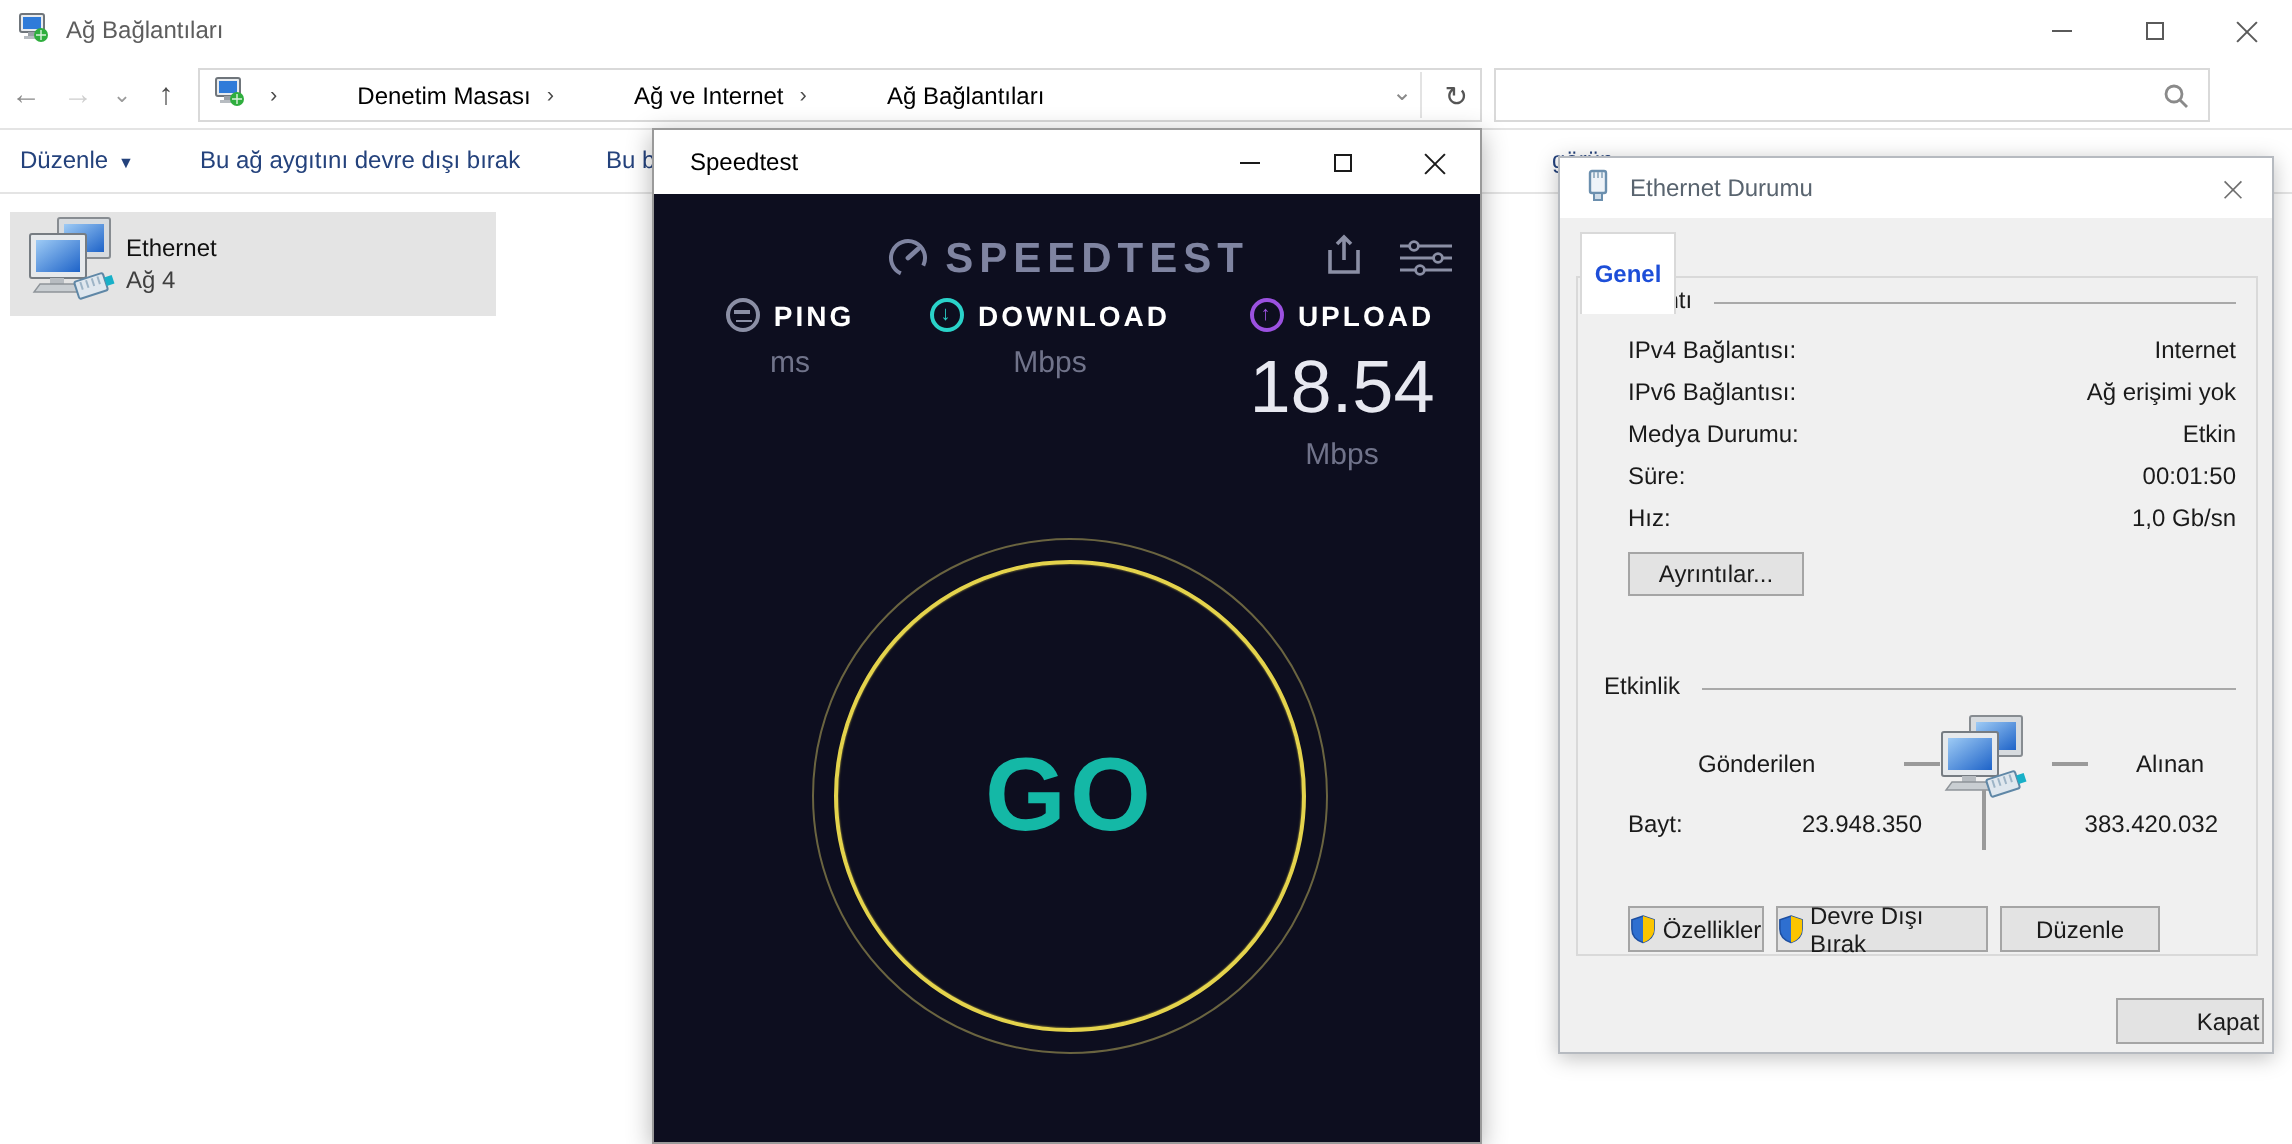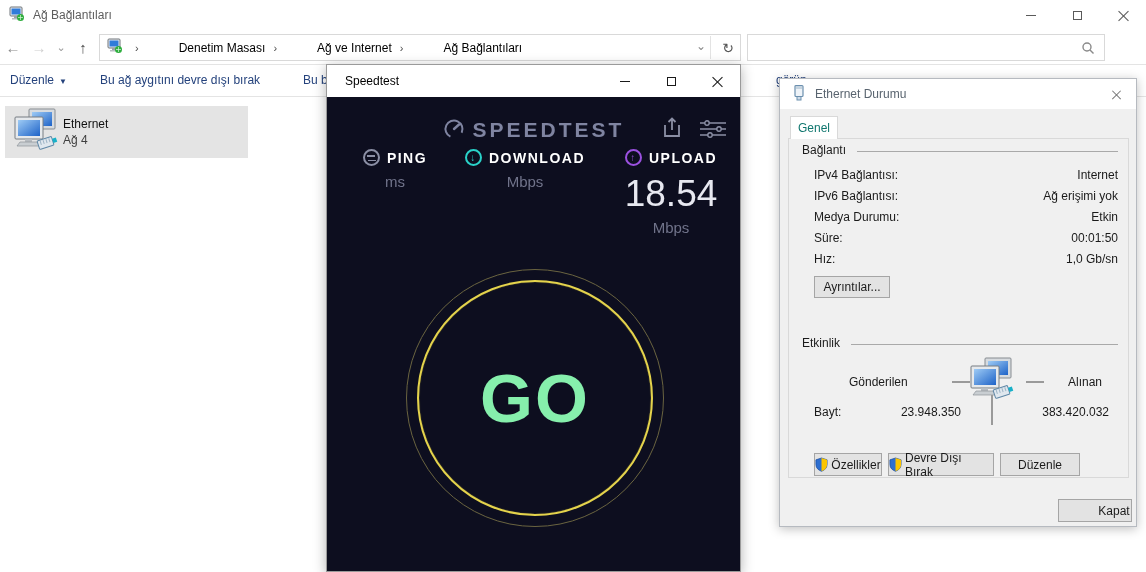--- a/index.html
+++ b/index.html
@@ -73,40 +73,40 @@
   .m-circle.teal { border-color:#2ad2c9; color:#2ad2c9; }
   .m-circle.purple { border-color:#9b51e0; color:#9b51e0; }
   .ping-glyph { position:relative; width:9px; height:7px; }
   .ping-glyph::before,.ping-glyph::after { content:""; position:absolute; height:1.5px; background:#8b8fa5; }
   .ping-glyph::before { top:1px; left:0; width:8px; }
   .ping-glyph::after { bottom:0; left:1px; width:8px; }
   .m-value { margin-top:9px; font-size:37px; font-weight:300; color:#e7e8f0; letter-spacing:0; line-height:1; }
   .m-unit { margin-top:7px; font-size:15px; color:#70738a; }
   .go-outer { position:absolute; left:79px; top:172px; width:258px; height:258px; border:1px solid #6a6440; border-radius:50%; }
   .go-inner { position:absolute; left:10px; top:10px; width:236px; height:236px; border:2px solid #e4d34c; border-radius:50%; display:flex; align-items:center; justify-content:center; box-shadow:inset 0 0 1px #bfae3c; }
-  .go-text { color:#86efac; font-size:68px; font-weight:600; letter-spacing:2px; }
+  .go-text { color:#14b8a6; font-size:52px; font-weight:600; letter-spacing:2px; }
 
   
   .dlg { position:absolute; left:779px; top:78px; width:358px; height:449px; background:#f0f0f0; border:1px solid #b6bac0; z-index:10; box-shadow:0 2px 10px rgba(0,0,0,.25); }
   .dlg-titlebar { position:absolute; top:0; left:0; right:0; height:30px; background:#fff; display:flex; align-items:center; }
   .dlg-titlebar .ico { margin:0 9px 0 12px; }
   .dlg-title { color:#59646f; }
   .dlg-close { position:absolute; right:0; top:0; width:40px; height:30px; display:flex; align-items:center; justify-content:center; }
   .dlg-close .glyph-close { transform:scale(.85); }
   .dlg-close .glyph-close::before,.dlg-close .glyph-close::after { background:#6e6e6e; }
-  .tab { position:absolute; left:10px; top:37px; width:48px; height:23px; background:#fff; border:1px solid #d9d9d9; border-bottom:none; z-index:2; display:flex; align-items:center; justify-content:center; color:#0f766e; }
+  .tab { position:absolute; left:10px; top:37px; width:48px; height:41px; background:#fff; border:1px solid #d9d9d9; border-bottom:none; z-index:2; display:flex; align-items:center; justify-content:center; color:#1d4ed8;font-weight:bold; }
   .panel { position:absolute; left:8px; top:59px; width:341px; height:340px; border:1px solid #d9d9d9; background:#f0f0f0; }
   .grp-head { position:absolute; left:13px; color:#1b1b1b; }
   .grp-line { position:absolute; height:1px; background:#a9a9a9; right:10px; }
   .rows { position:absolute; left:0; top:26px; right:0; }
   .row { position:relative; height:21px; }
   .row .lbl { position:absolute; left:25px; top:3px; }
   .row .val { position:absolute; right:10px; top:3px; text-align:right; }
   .btn { display:inline-flex; align-items:center; justify-content:center; gap:3px; background:#e3e3e3; border:1px solid #a5a5a5; color:#1b1b1b; font-size:12px; }
-  .btn-details { position:absolute; left:25px; top:137px; width:76px; height:22px; }
+  .btn-details { position:absolute; left:25px; top:137px; width:88px; height:22px; }
   .act-row { position:absolute; top:224px; left:0; right:0; height:50px; }
   .act-sent { position:absolute; left:60px; top:12px; }
   .act-recv { position:absolute; right:26px; top:12px; }
   .act-dash { position:absolute; top:18px; width:18px; height:2px; background:#9a9a9a; }
   .act-ico { position:absolute; left:180px; top:-6px; }
   .bayt-row { position:absolute; top:262px; left:0; right:0; height:24px; }
   .bayt-lbl { position:absolute; left:25px; top:4px; }
   .bayt-sent { position:absolute; right:167px; top:4px; }
   .bayt-sep { position:absolute; left:202px; top:-6px; width:2px; height:30px; background:#9a9a9a; }
   .bayt-recv { position:absolute; right:19px; top:4px; }

